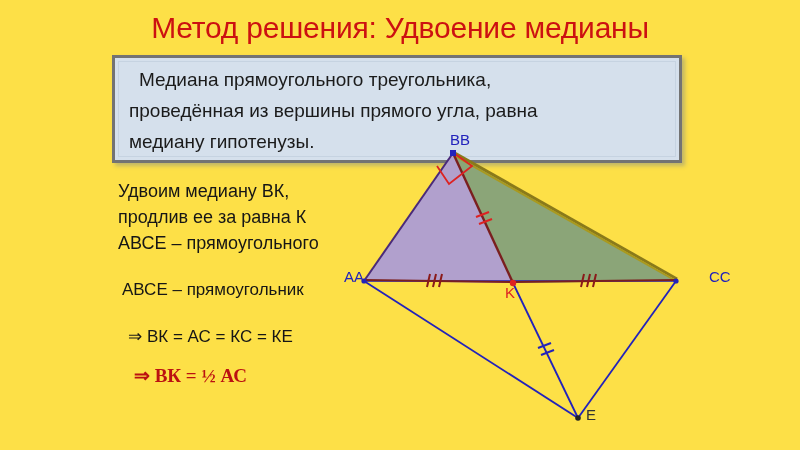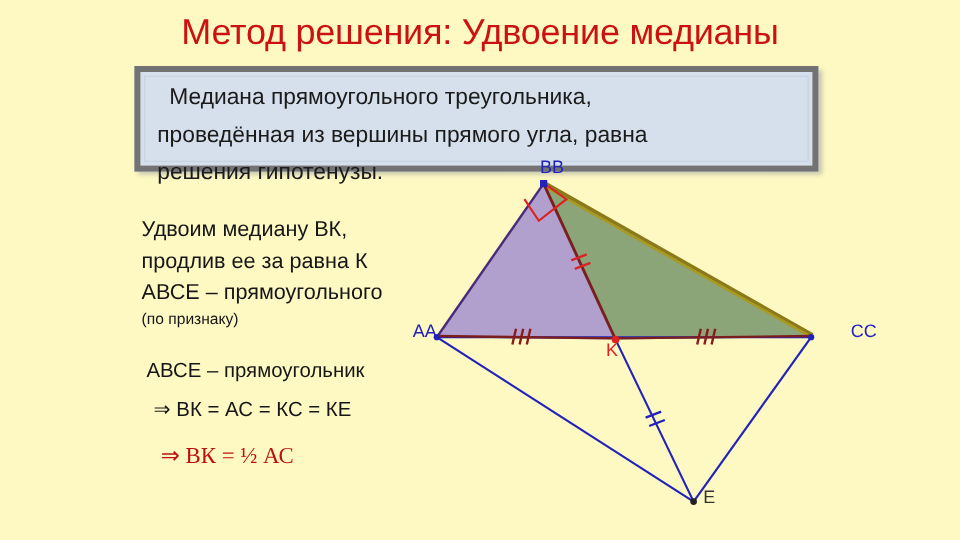--- a/index.html
+++ b/index.html
@@ -4,21 +4,21 @@
 <style>
   html, body {
     margin: 0;
     padding: 0;
     background: #ffffff;
   }
   #slide {
     position: relative;
     width: 800px;
     height: 450px;
-    background: #fef9c3;
+    background: #fde047;
     overflow: hidden;
     font-family: "Liberation Sans", sans-serif;
   }
 
   
   #title {
     position: absolute;
     left: 0;
     top: 11px;
     width: 800px;
@@ -30,23 +30,23 @@
     font-family: "Liberation Sans", sans-serif;
     white-space: nowrap;
   }
 
   
   #statement-box {
     position: absolute;
     left: 112px;
     top: 55px;
     width: 570px;
-    height: 88px;
+    height: 108px;
     background: #d5e0ec;
-    border: 5px solid #737373;
+    border: 3px solid #737373;
     box-sizing: border-box;
     box-shadow: 3px 3px 4px rgba(120,130,145,0.45);
   }
   #statement-box::after {
     content: "";
     position: absolute;
     left: 3px; top: 3px; right: 3px; bottom: 3px;
     border: 1px solid #c6d3e1;
     pointer-events: none;
   }
@@ -73,21 +73,21 @@
   .r-line {
     color: #161616;
     font-family: "Liberation Sans", sans-serif;
     white-space: nowrap;
   }
   .r-big   { font-size: 18px; line-height: 26px; }
   .r-small { font-size: 13px; line-height: 19px; }
   .r-mid   { font-size: 17px; line-height: 27px; }
   .r-red {
     color: #bb1111;
-    font-weight: normal;
+    font-weight: bold;
     font-size: 19px;
     line-height: 30px;
     font-family: "Liberation Serif", serif;
   }
   .indent1 { padding-left: 4px; }
   .indent2 { padding-left: 10px; }
   .indent3 { padding-left: 16px; }
 
   
   #figure {
@@ -112,31 +112,30 @@
 <body>
 
 <div id="slide">
 
   <div id="title">Метод решения: Удвоение медианы</div>
 
   <div id="statement-box">
     <div id="statement-text">
       <span class="ln first">Медиана прямоугольного треугольника,</span>
       <span class="ln">проведённая из  вершины прямого угла, равна</span>
-      <span class="ln">решения гипотенузы.</span>
+      <span class="ln">медиану гипотенузы.</span>
     </div>
   </div>
 
   <div id="reasoning">
     <div class="r-line r-big">Удвоим медиану ВК,</div>
     <div class="r-line r-big">продлив ее за равна К</div>
     <div class="r-line r-big">АВСЕ – прямоугольного</div>
-    <div class="r-line r-small">(по признаку)</div>
     <div class="r-line r-mid indent1" style="margin-top:20px">АВСЕ – прямоугольник</div>
-    <div class="r-line r-mid indent2" style="margin-top:6px">⇒ ВК = АС = КС = КЕ</div>
+    <div class="r-line r-mid indent2" style="margin-top:20px">⇒ ВК = АС = КС = КЕ</div>
     <div class="r-line r-red indent3" style="margin-top:11px">⇒ ВК = ½ АС</div>
   </div>
 
   <svg id="figure" viewBox="0 0 800 450" width="800" height="450">
 
     <polygon points="364,281 453,153 513,283" fill="#b1a0cd" stroke="none"></polygon>
 
     <polygon points="453,153 513,283 676,281" fill="#8ba578" stroke="none"></polygon>
 
     <line x1="453" y1="152" x2="677" y2="279" stroke="#8a7a1a" stroke-width="3"></line>

